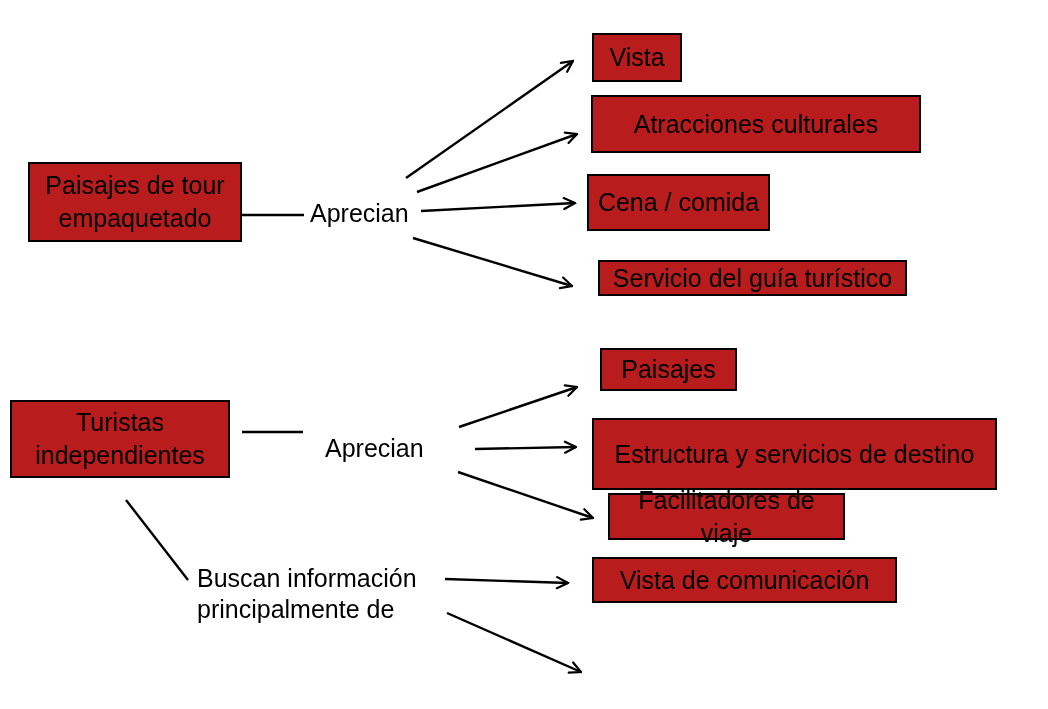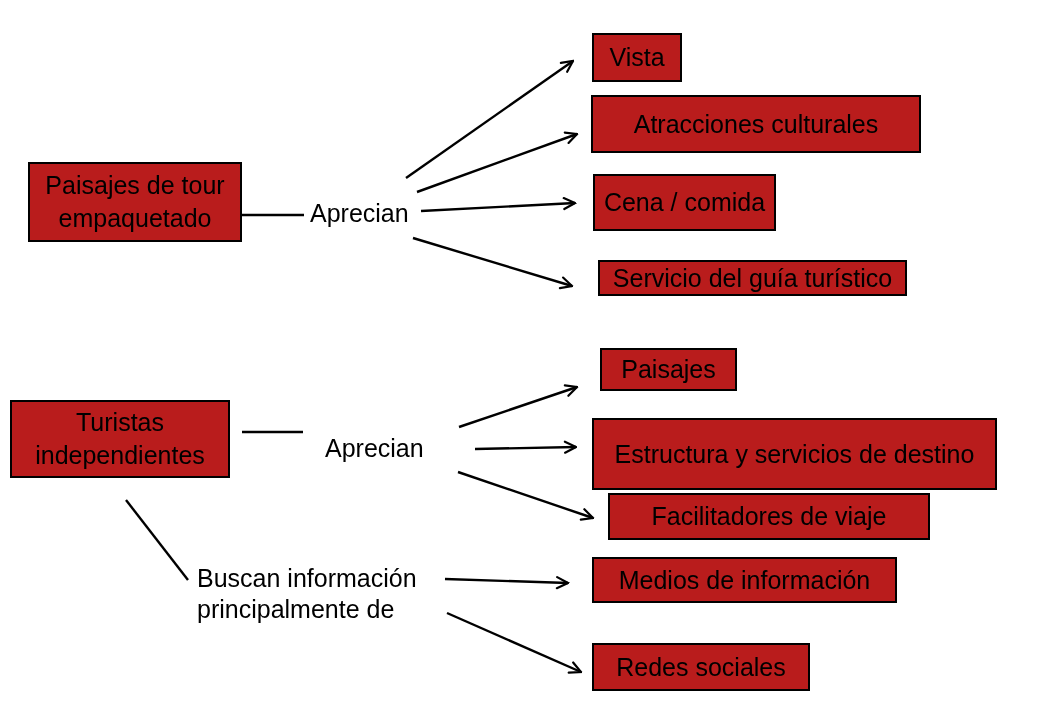--- a/index.html
+++ b/index.html
@@ -48,26 +48,26 @@
     color: #000000;
   }
   .edge-label.multiline {
     white-space: normal;
     line-height: 31px;
   }
   
   #box-tour           { left: 28px;  top: 162px; width: 214px; height: 80px; }
   #box-vista          { left: 592px; top: 33px;  width: 90px;  height: 49px; }
   #box-atracciones    { left: 591px; top: 95px;  width: 330px; height: 58px; }
-  #box-cena           { left: 587px; top: 174px; width: 183px; height: 57px; margin-left: 6px; }
+  #box-cena           { left: 587px; top: 174px; width: 183px; height: 57px; }
   #box-servicio       { left: 598px; top: 260px; width: 309px; height: 36px; }
   #box-independientes { left: 10px;  top: 400px; width: 220px; height: 78px; }
   #box-paisajes       { left: 600px; top: 348px; width: 137px; height: 43px; }
   #box-estructura     { left: 592px; top: 418px; width: 405px; height: 72px; }
-  #box-facilitadores  { left: 608px; top: 493px; width: 322px; height: 47px; }
+  #box-facilitadores  { left: 608px; top: 493px; width: 237px; height: 47px; }
   #box-medios         { left: 592px; top: 557px; width: 305px; height: 46px; }
   #box-redes          { left: 592px; top: 643px; width: 218px; height: 48px; }
   
   #label-aprecian-tour  { left: 310px; top: 199px; }
   #label-aprecian-indep { left: 325px; top: 434px; }
   #label-buscan         { left: 197px; top: 563px; width: 235px; }
 </style>
 </head>
 <body>
 
@@ -106,16 +106,15 @@
 
   <div class="node-box" id="box-vista">Vista</div>
   <div class="node-box" id="box-atracciones">Atracciones culturales</div>
   <div class="node-box" id="box-cena">Cena / comida</div>
   <div class="node-box" id="box-servicio">Servicio del guía turístico</div>
 
   <div class="node-box" id="box-paisajes">Paisajes</div>
   <div class="node-box" id="box-estructura">Estructura y servicios de destino</div>
   <div class="node-box" id="box-facilitadores">Facilitadores de viaje</div>
 
-  <div class="node-box" id="box-medios">Medios de información</div>
-  <div class="node-box" id="box-redes">Redes sociales</div>
+  <div class="node-box" id="box-medios">Vista de comunicación</div>
 
 </div>
 
 </body></html>

